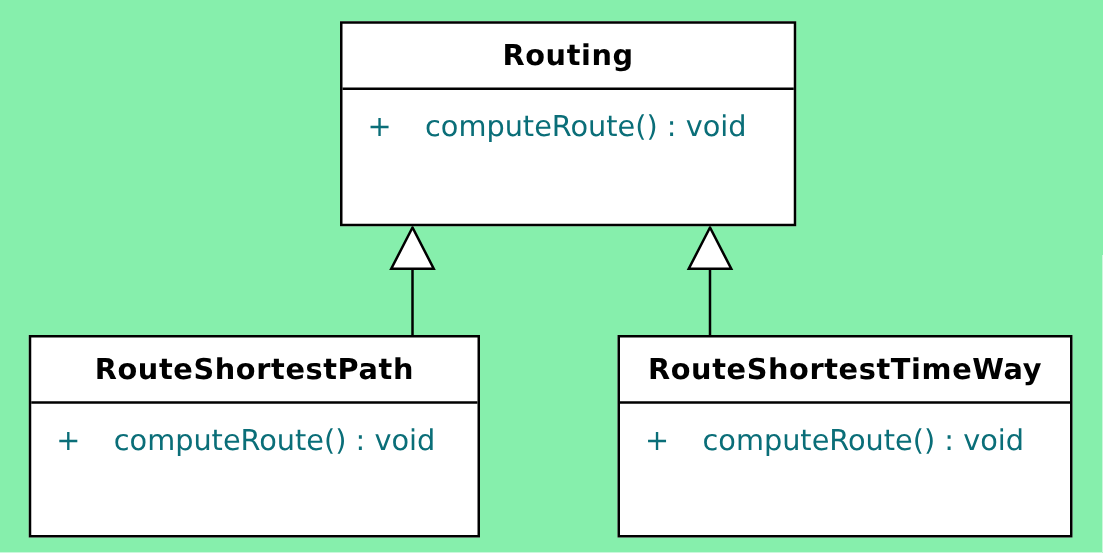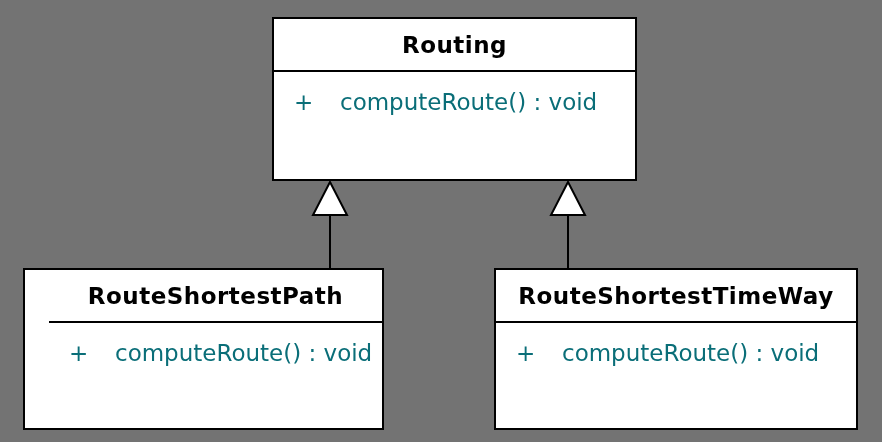--- a/index.html
+++ b/index.html
@@ -4,21 +4,21 @@
 <style>
   html, body {
     margin: 0;
     padding: 0;
     background: #ffffff;
   }
   .canvas {
     position: relative;
     width: 882px;
     height: 442px;
-    background: #737373;
+    background: #86efac;
     font-family: "DejaVu Sans", "Liberation Sans", sans-serif;
     overflow: hidden;
   }
   .connectors {
     position: absolute;
     left: 0;
     top: 0;
     width: 882px;
     height: 442px;
     pointer-events: none;
@@ -33,21 +33,20 @@
     left: 272px;
     top: 17px;
     width: 365px;
     height: 164px;
   }
   .uml-class-shortest-path {
     left: 23px;
     top: 268px;
     width: 361px;
     height: 162px;
-    padding-left: 24px;
   }
   .uml-class-shortest-time-way {
     left: 494px;
     top: 268px;
     width: 364px;
     height: 162px;
   }
   .uml-title {
     box-sizing: border-box;
     height: 53px;

